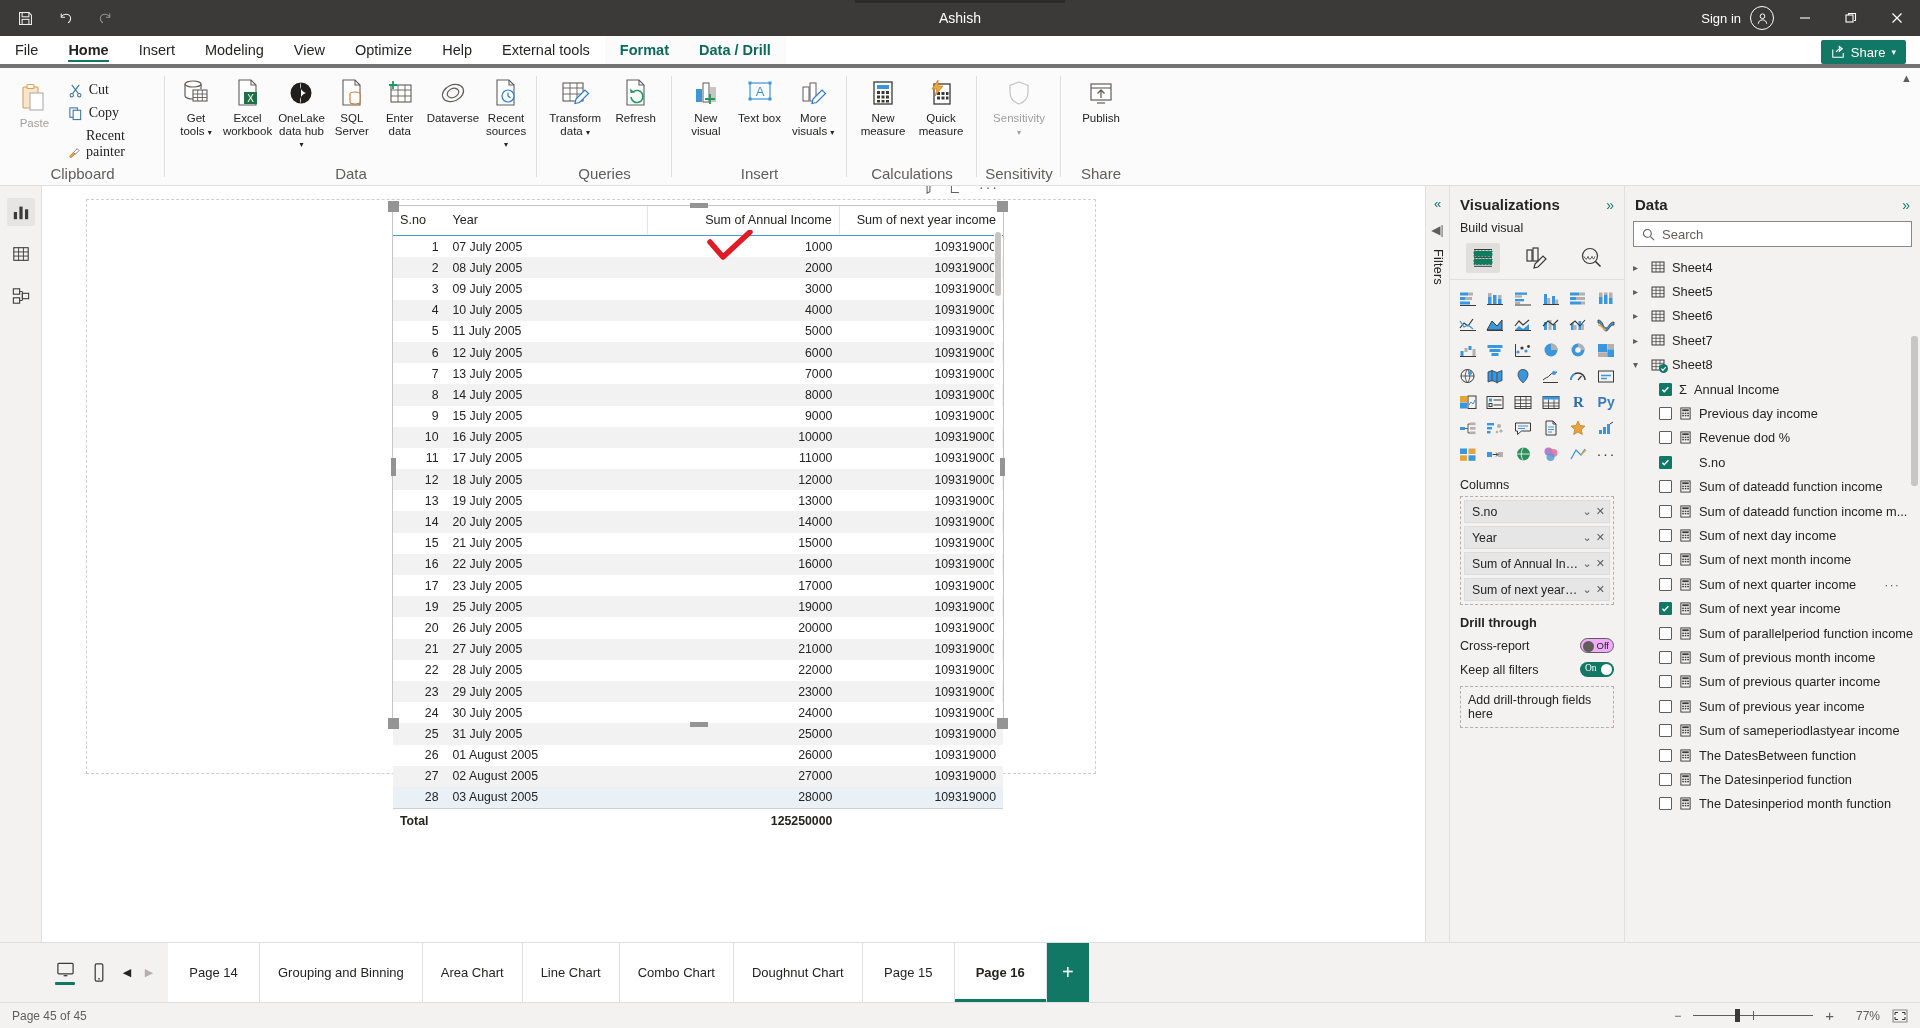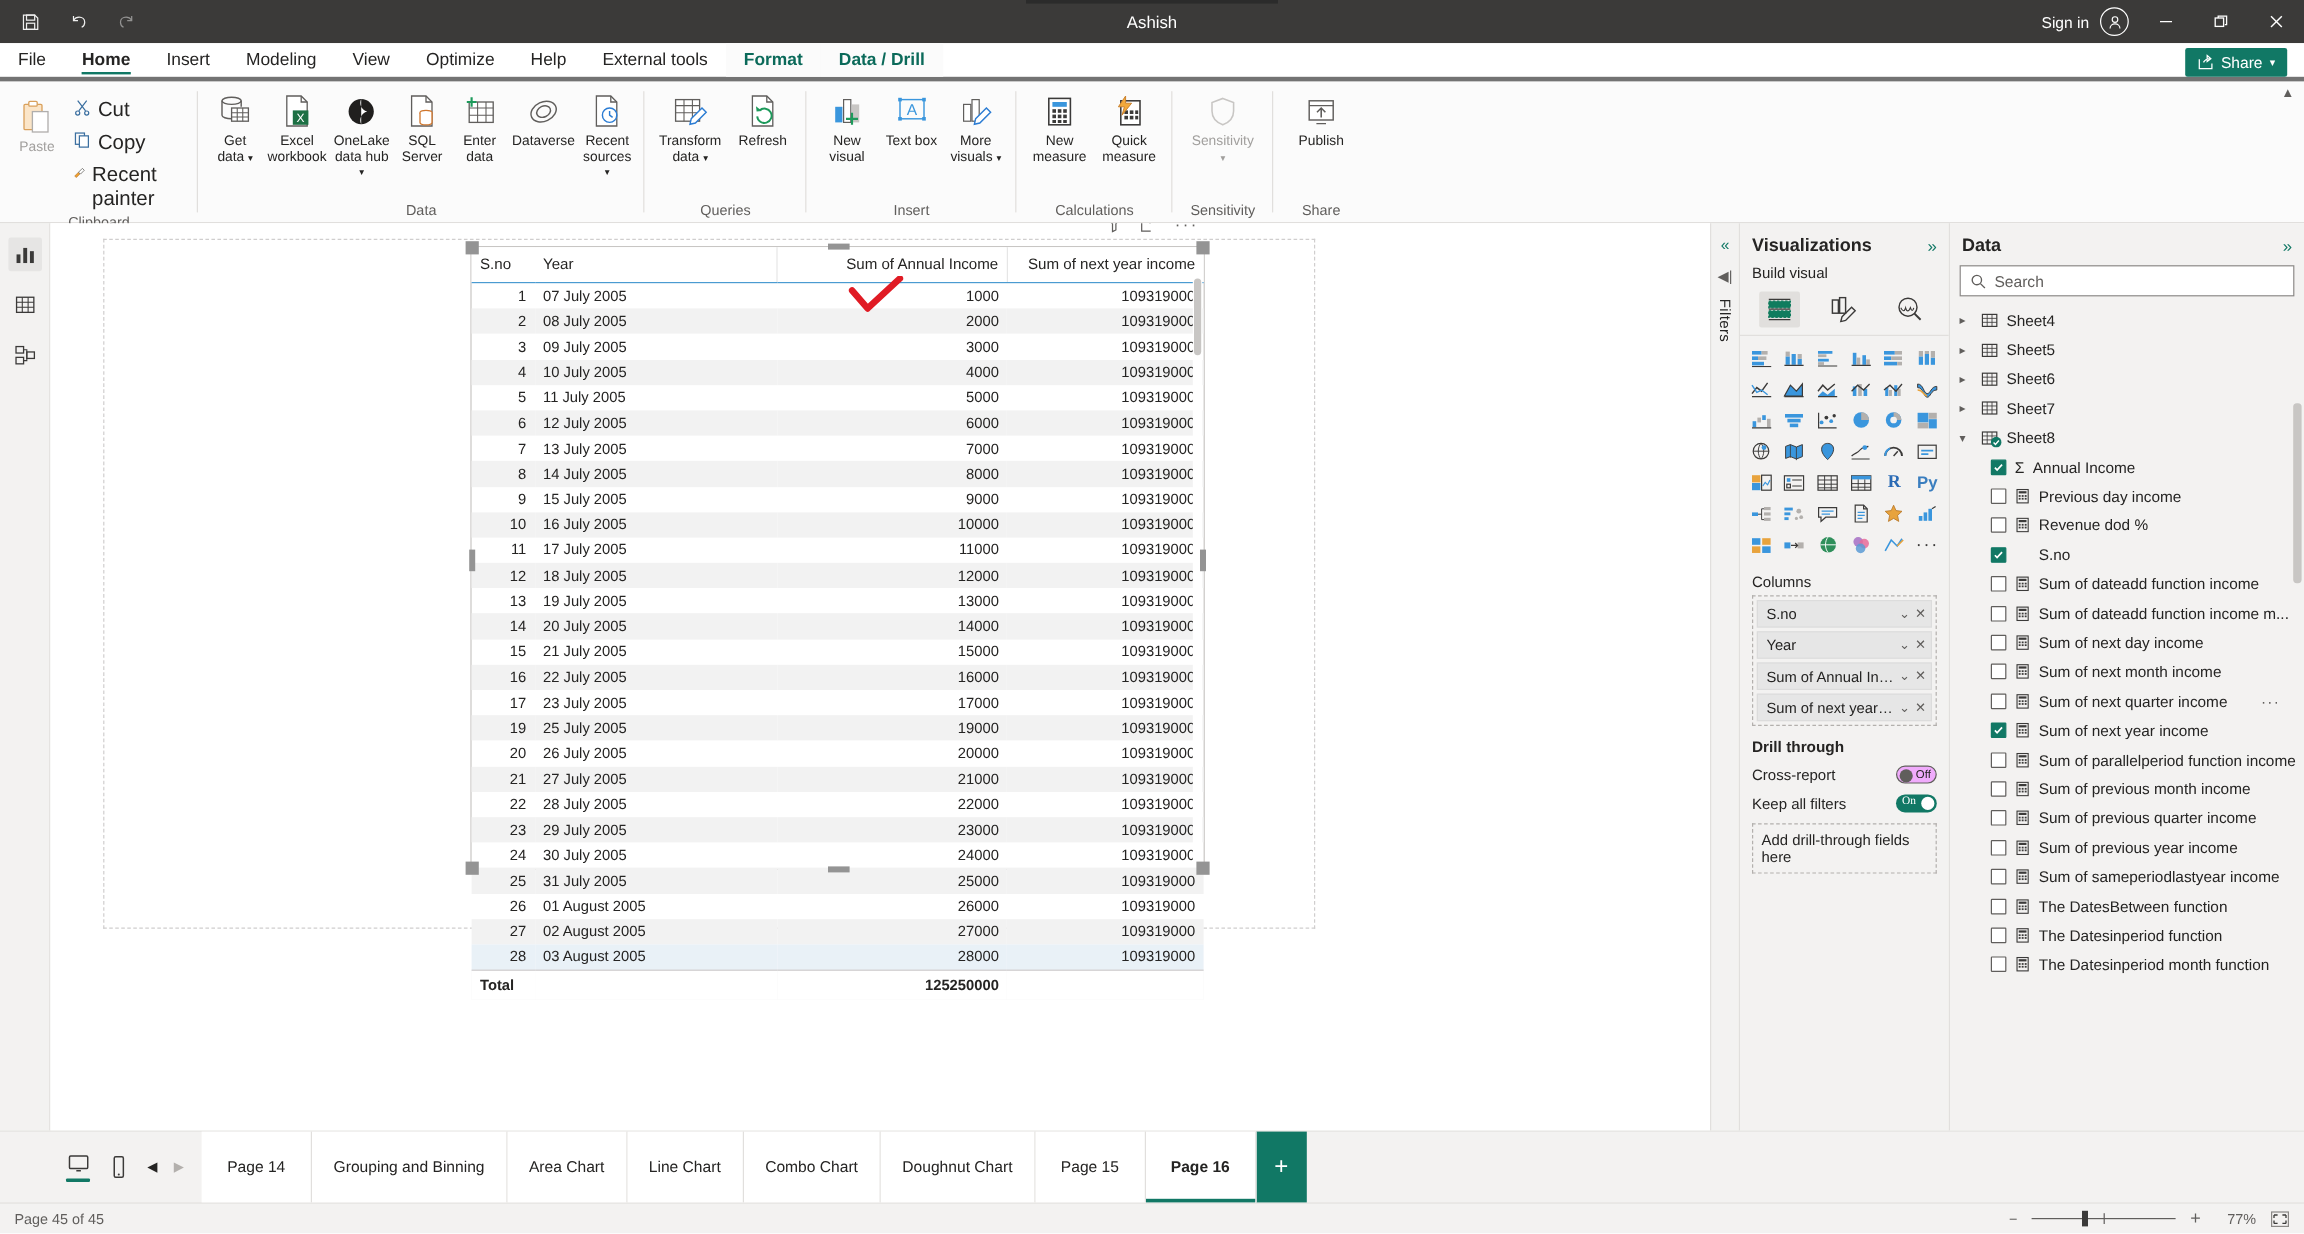--- a/index.html
+++ b/index.html
@@ -51,35 +51,35 @@
     font-size:13px; cursor:pointer;
   }
 
   
   .ribbon{
     height:118px; background:#fbfbfb; border-bottom:1px solid #e1dfdd;
     display:flex; position:relative;
   }
   .rgroup{ display:flex; flex-direction:column; height:100%; position:relative; }
   .rgroup-items{ flex:1; display:flex; align-items:flex-start; padding:5px 8px 0 8px; gap:2px;}
-  .rgroup-label{ text-align:center; font-size:12px; color:#605e5c; padding-bottom:3px; }
+  .rgroup-label{ text-align:center; font-size:15px; color:#605e5c; padding-bottom:3px; }
   .rgroup:after{
     content:""; position:absolute; right:0; top:8px; bottom:8px; width:1px; background:#e1dfdd;
   }
   .rgroup.last:after{display:none;}
   .bigbtn{
     width:62px; display:flex; flex-direction:column; align-items:center; gap:2px;
     padding:3px 2px; cursor:pointer; border-radius:2px;
   }
   .bigbtn .lbl{ font-size:11.5px; line-height:12.5px; text-align:center; color:#252423;}
   .bigbtn.dis .lbl{ color:#a19f9d;}
   .bigico{ height:34px; display:flex; align-items:center; justify-content:center;}
   .smallbtn{
-    display:flex; align-items:flex-start; gap:6px; font-size:17px; padding:2px 5px;
-    cursor:pointer; border-radius:2px;
+    display:flex; align-items:flex-end; gap:6px; font-size:14px; padding:2px 5px;
+    cursor:pointer; border-radius:2px;font-family:Liberation Serif, serif;
   }
   .collapse-ribbon{ position:absolute; right:8px; top:4px; color:#605e5c; cursor:pointer; font-size:11px;}
 
   
   .main{ display:flex; height:calc(1028px - 36px - 32px - 118px - 60px - 26px); }
   .leftrail{
     width:42px; background:#f3f2f1; border-right:1px solid #e1dfdd;
     display:flex; flex-direction:column; align-items:center; padding-top:12px; gap:14px;
   }
   .rail-ico{ width:28px;height:28px; display:flex;align-items:center;justify-content:center; cursor:pointer; border-radius:2px;}
@@ -377,21 +377,21 @@
       <div class="bigbtn">
         <div class="bigico">
           <svg width="32" height="30" viewBox="0 0 32 30">
               <ellipse cx="13" cy="6" rx="8" ry="3" fill="none" stroke="#605e5c" stroke-width="1.2"></ellipse>
               <path d="M5 6v12c0 1.6 3.6 3 8 3" fill="none" stroke="#605e5c" stroke-width="1.2"></path>
               <path d="M21 6v5" fill="none" stroke="#605e5c" stroke-width="1.2"></path>
               <rect x="13" y="12" width="14" height="11" fill="#fff" stroke="#605e5c" stroke-width="1.1"></rect>
               <path d="M13 16h14M13 19.5h14M17.7 12v11M22.3 12v11" stroke="#605e5c" stroke-width=".9"></path>
             </svg>
         </div>
-        <div class="lbl"><span>Get data</span> <span style="font-size:8px">▾</span></div>
+        <div class="lbl"><span>Get tools</span> <span style="font-size:8px">▾</span></div>
       </div>
       <div class="bigbtn">
         <div class="bigico">
           <svg width="28" height="30" viewBox="0 0 28 30">
               <path d="M5 2h12l5 5v20H5z" fill="#fff" stroke="#605e5c" stroke-width="1.1"></path>
               <path d="M17 2v5h5" fill="none" stroke="#605e5c" stroke-width="1.1"></path>
               <rect x="10" y="14" width="13" height="12" fill="#1d7044"></rect>
               <text x="16.5" y="23.5" font-size="10" fill="#fff" text-anchor="middle" font-family="Liberation Sans">X</text>
             </svg>
         </div>

